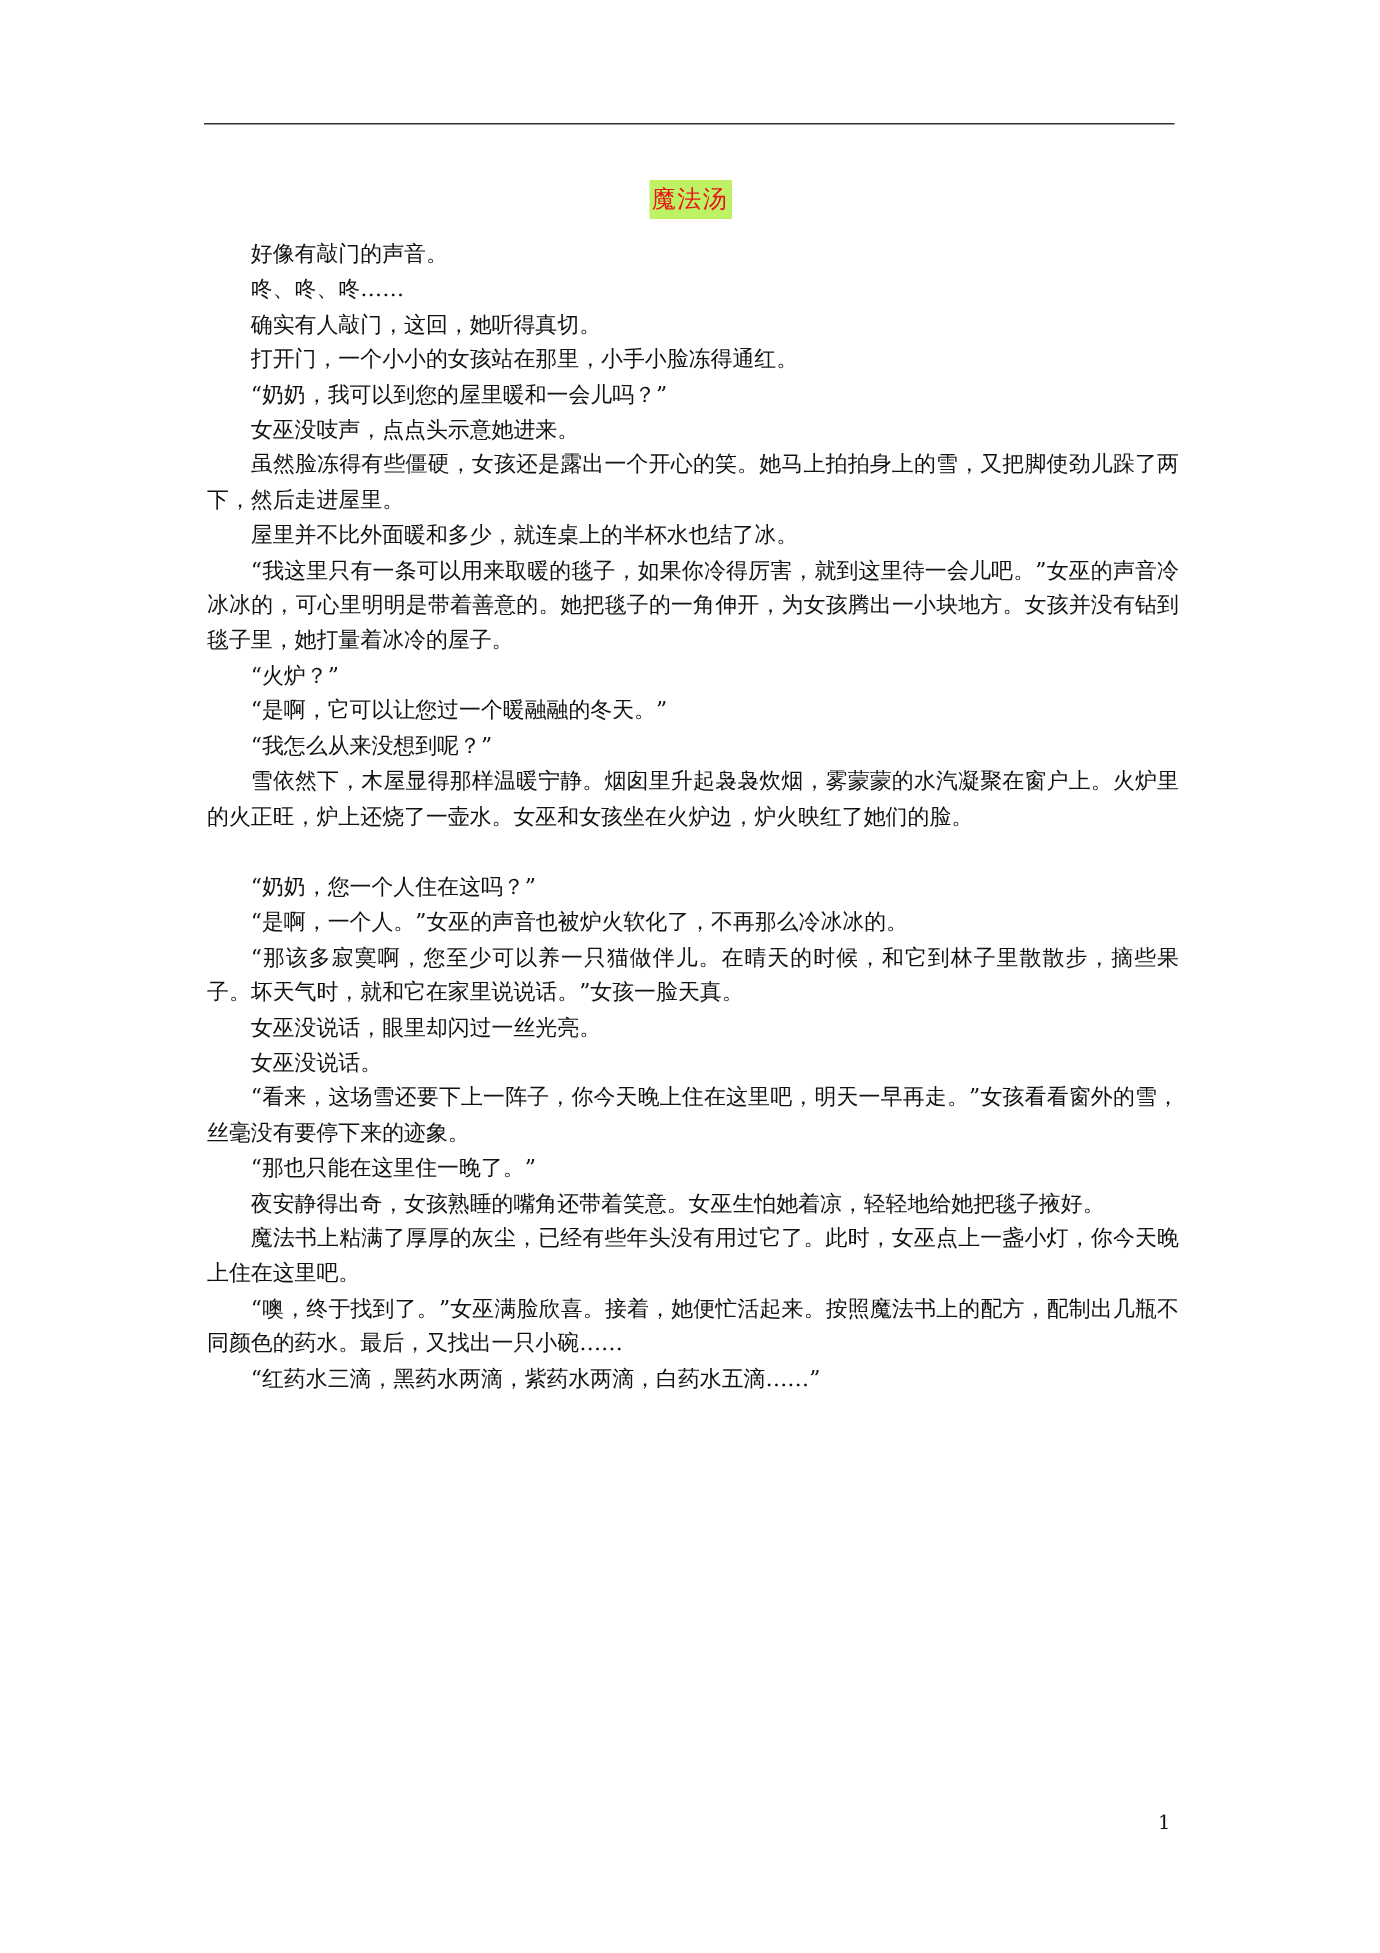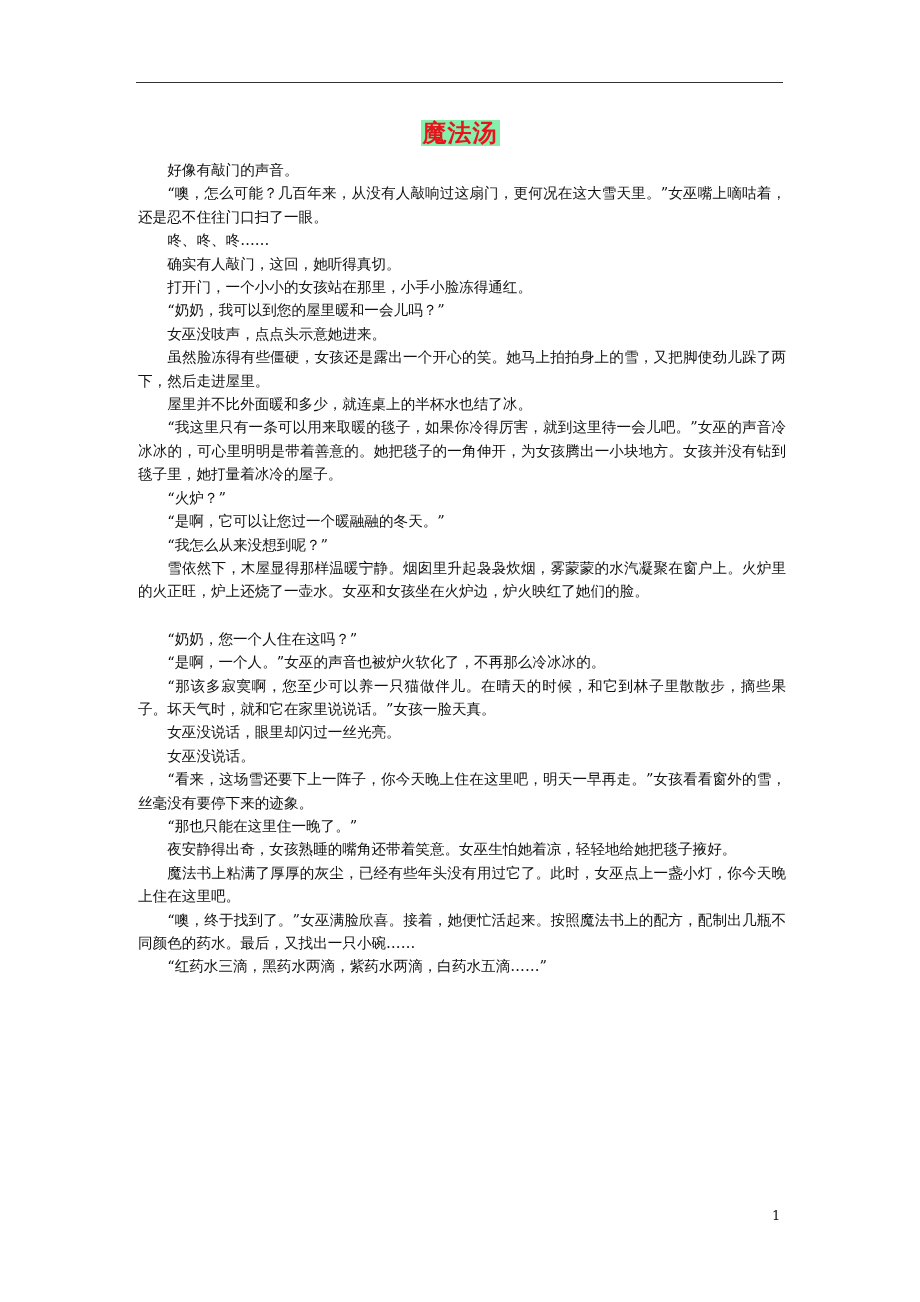--- a/index.html
+++ b/index.html
@@ -10,22 +10,22 @@
   }
   .header-rule {
     position: absolute; left: 136px; top: 82px; width: 647px; height: 0;
     border-top: 1.5px solid #333333;
   }
   .title-wrap {
     position: absolute; top: 120px; left: 0; width: 920px; text-align: center;
   }
   .title {
     display: inline-block;
-    font-size: 24px; font-weight: bold; color: #e8141b;
-    background: #86efac; padding: 0 2px; line-height: 26px;
+    font-size: 16px; font-weight: normal; color: #e8141b;
+    background: #bef264; padding: 0 2px; line-height: 26px;
     letter-spacing: 1px;
   }
   .body-text {
     position: absolute; left: 138px; top: 158px; width: 648px;
     font-size: 14.6px; line-height: 23.4px;
   }
   .para { margin: 0; text-indent: 2em; text-align: justify; }
   .para.first { text-indent: 0; }
   .para.gap-after { margin-bottom: 24px; }
   .page-number {
@@ -37,21 +37,20 @@
 <body>
 
 <div class="header-rule"></div>
 
 <div class="title-wrap">
   <span class="title">魔法汤</span>
 </div>
 
 <div class="body-text">
   <p class="para">好像有敲门的声音。</p>
-  <p class="para">“噢，怎么可能？几百年来，从没有人敲响过这扇门，更何况在这大雪天里。”女巫嘴上嘀咕着，还是忍不住往门口扫了一眼。</p>
   <p class="para">咚、咚、咚……</p>
   <p class="para">确实有人敲门，这回，她听得真切。</p>
   <p class="para">打开门，一个小小的女孩站在那里，小手小脸冻得通红。</p>
   <p class="para">“奶奶，我可以到您的屋里暖和一会儿吗？”</p>
   <p class="para">女巫没吱声，点点头示意她进来。</p>
   <p class="para">虽然脸冻得有些僵硬，女孩还是露出一个开心的笑。她马上拍拍身上的雪，又把脚使劲儿跺了两下，然后走进屋里。</p>
   <p class="para">屋里并不比外面暖和多少，就连桌上的半杯水也结了冰。</p>
   <p class="para">“我这里只有一条可以用来取暖的毯子，如果你冷得厉害，就到这里待一会儿吧。”女巫的声音冷冰冰的，可心里明明是带着善意的。她把毯子的一角伸开，为女孩腾出一小块地方。女孩并没有钻到毯子里，她打量着冰冷的屋子。</p>
   <p class="para">“火炉？”</p>
   <p class="para">“是啊，它可以让您过一个暖融融的冬天。”</p>

